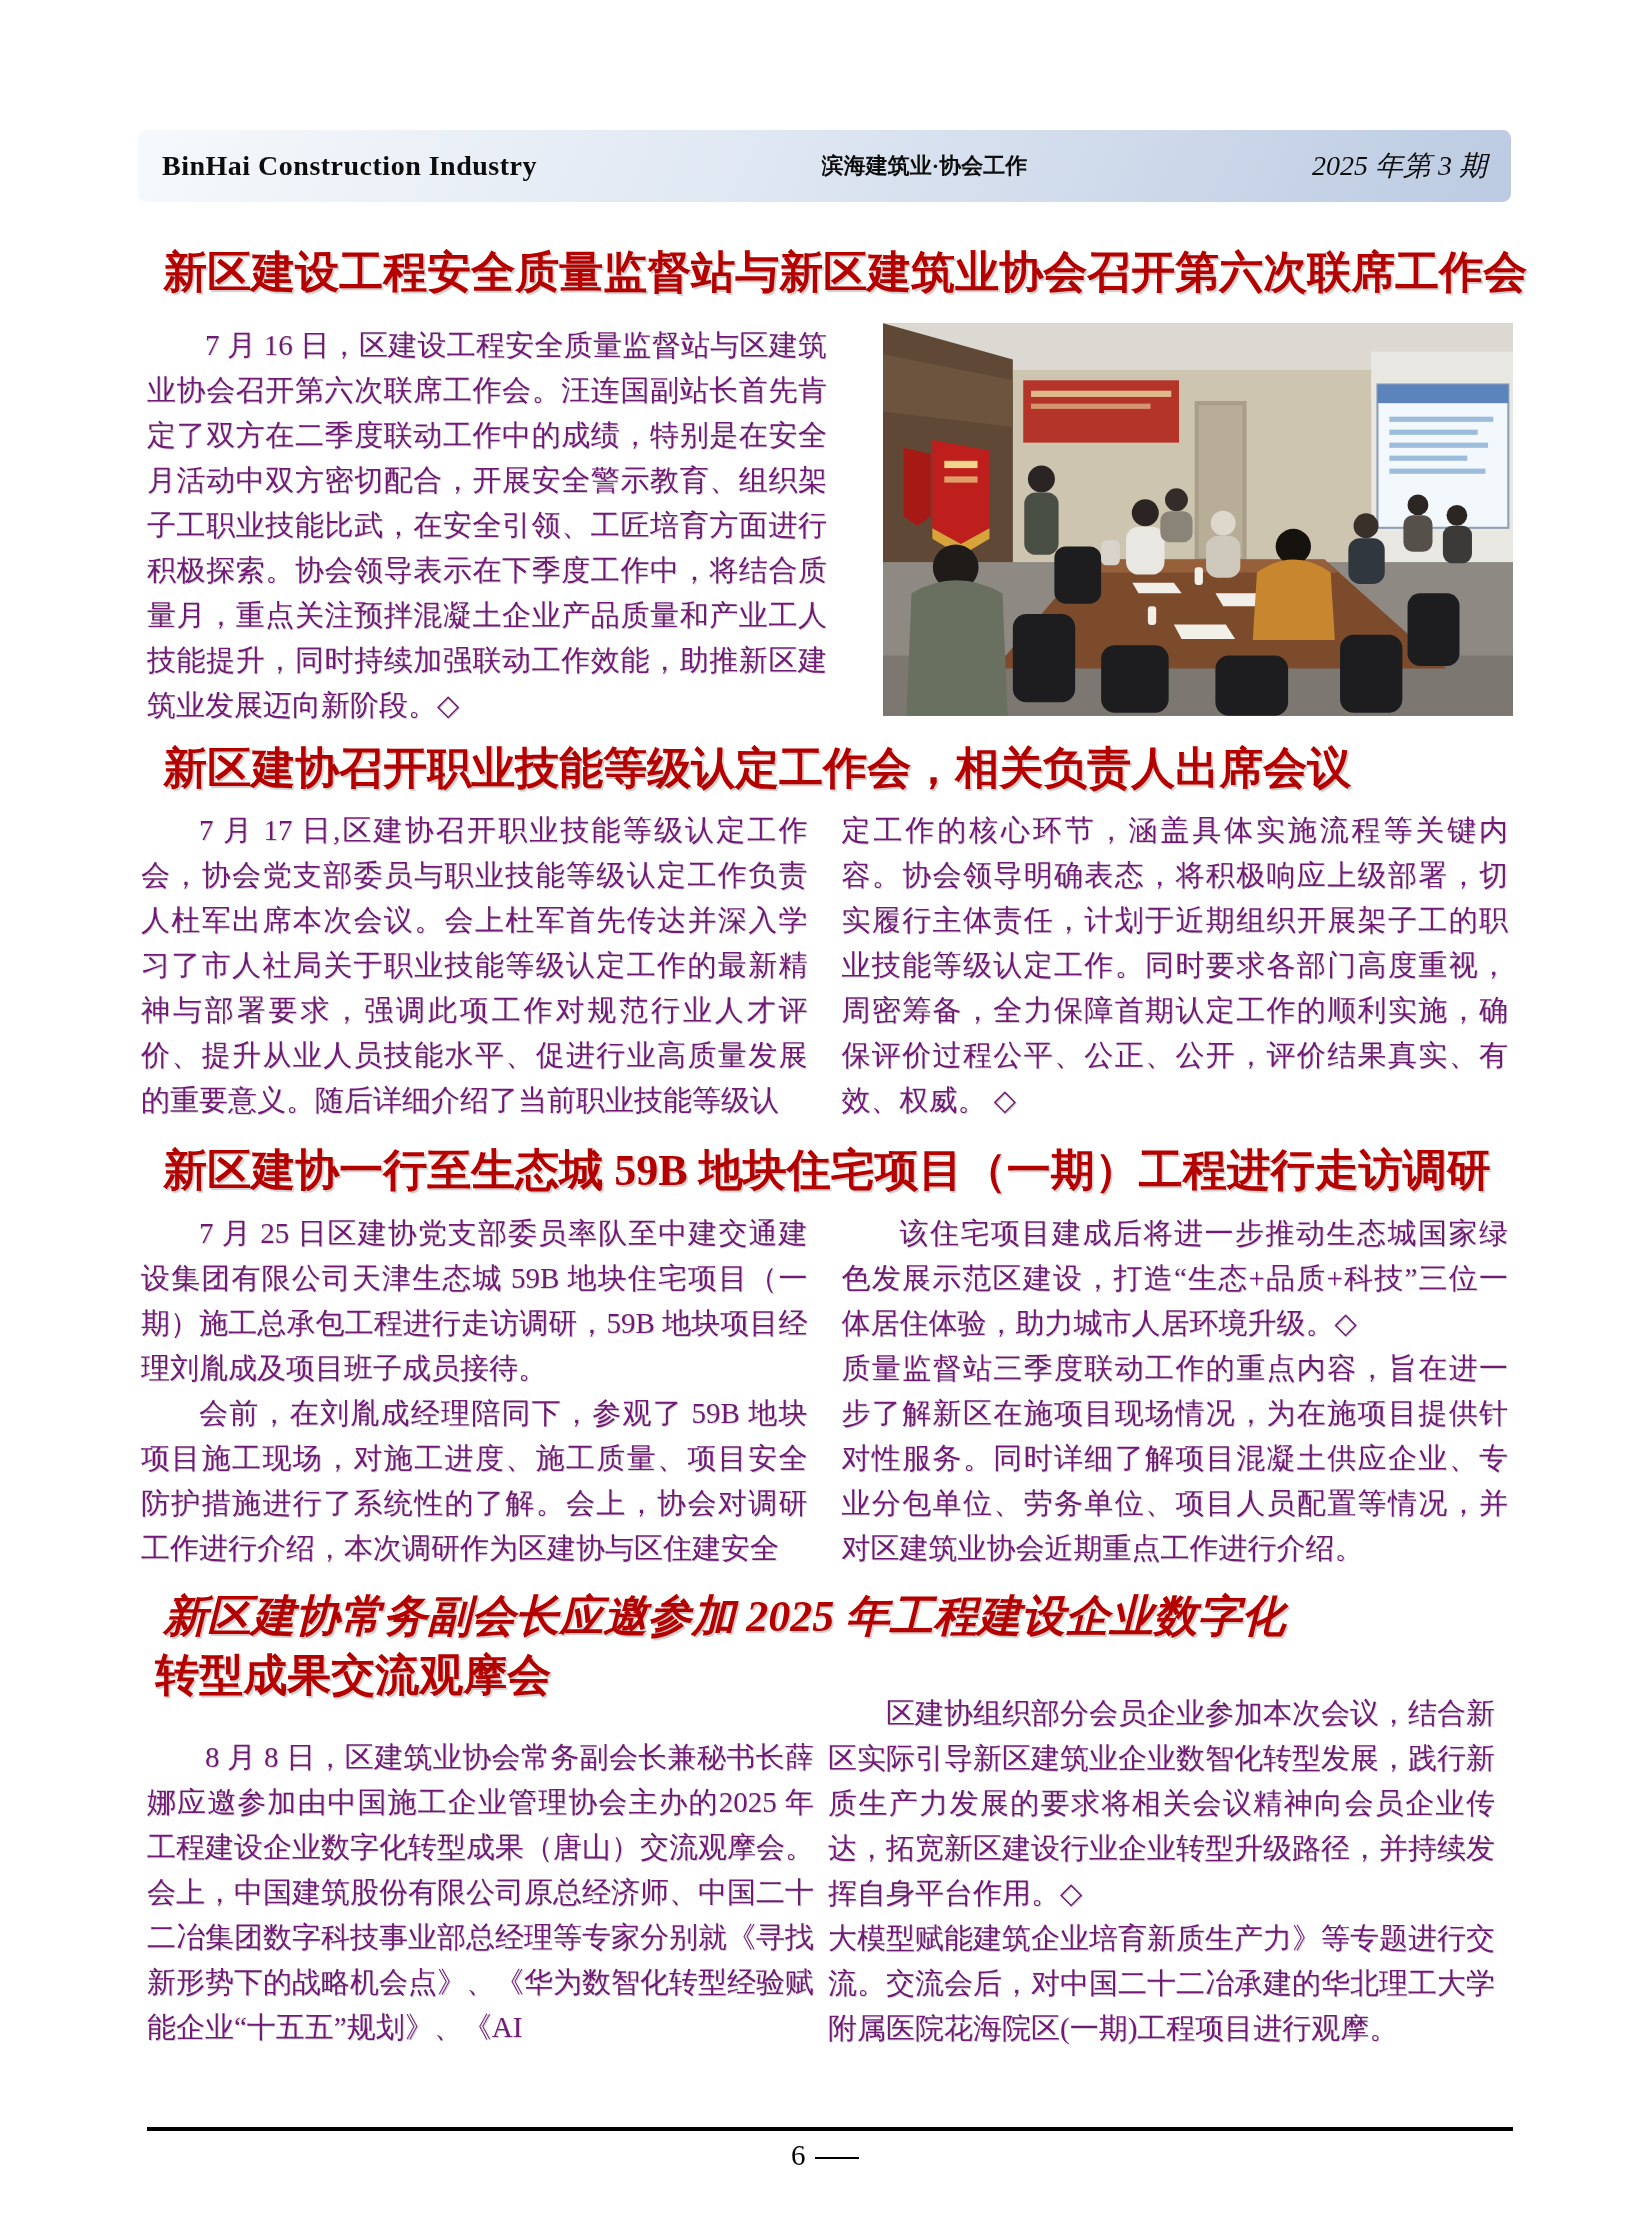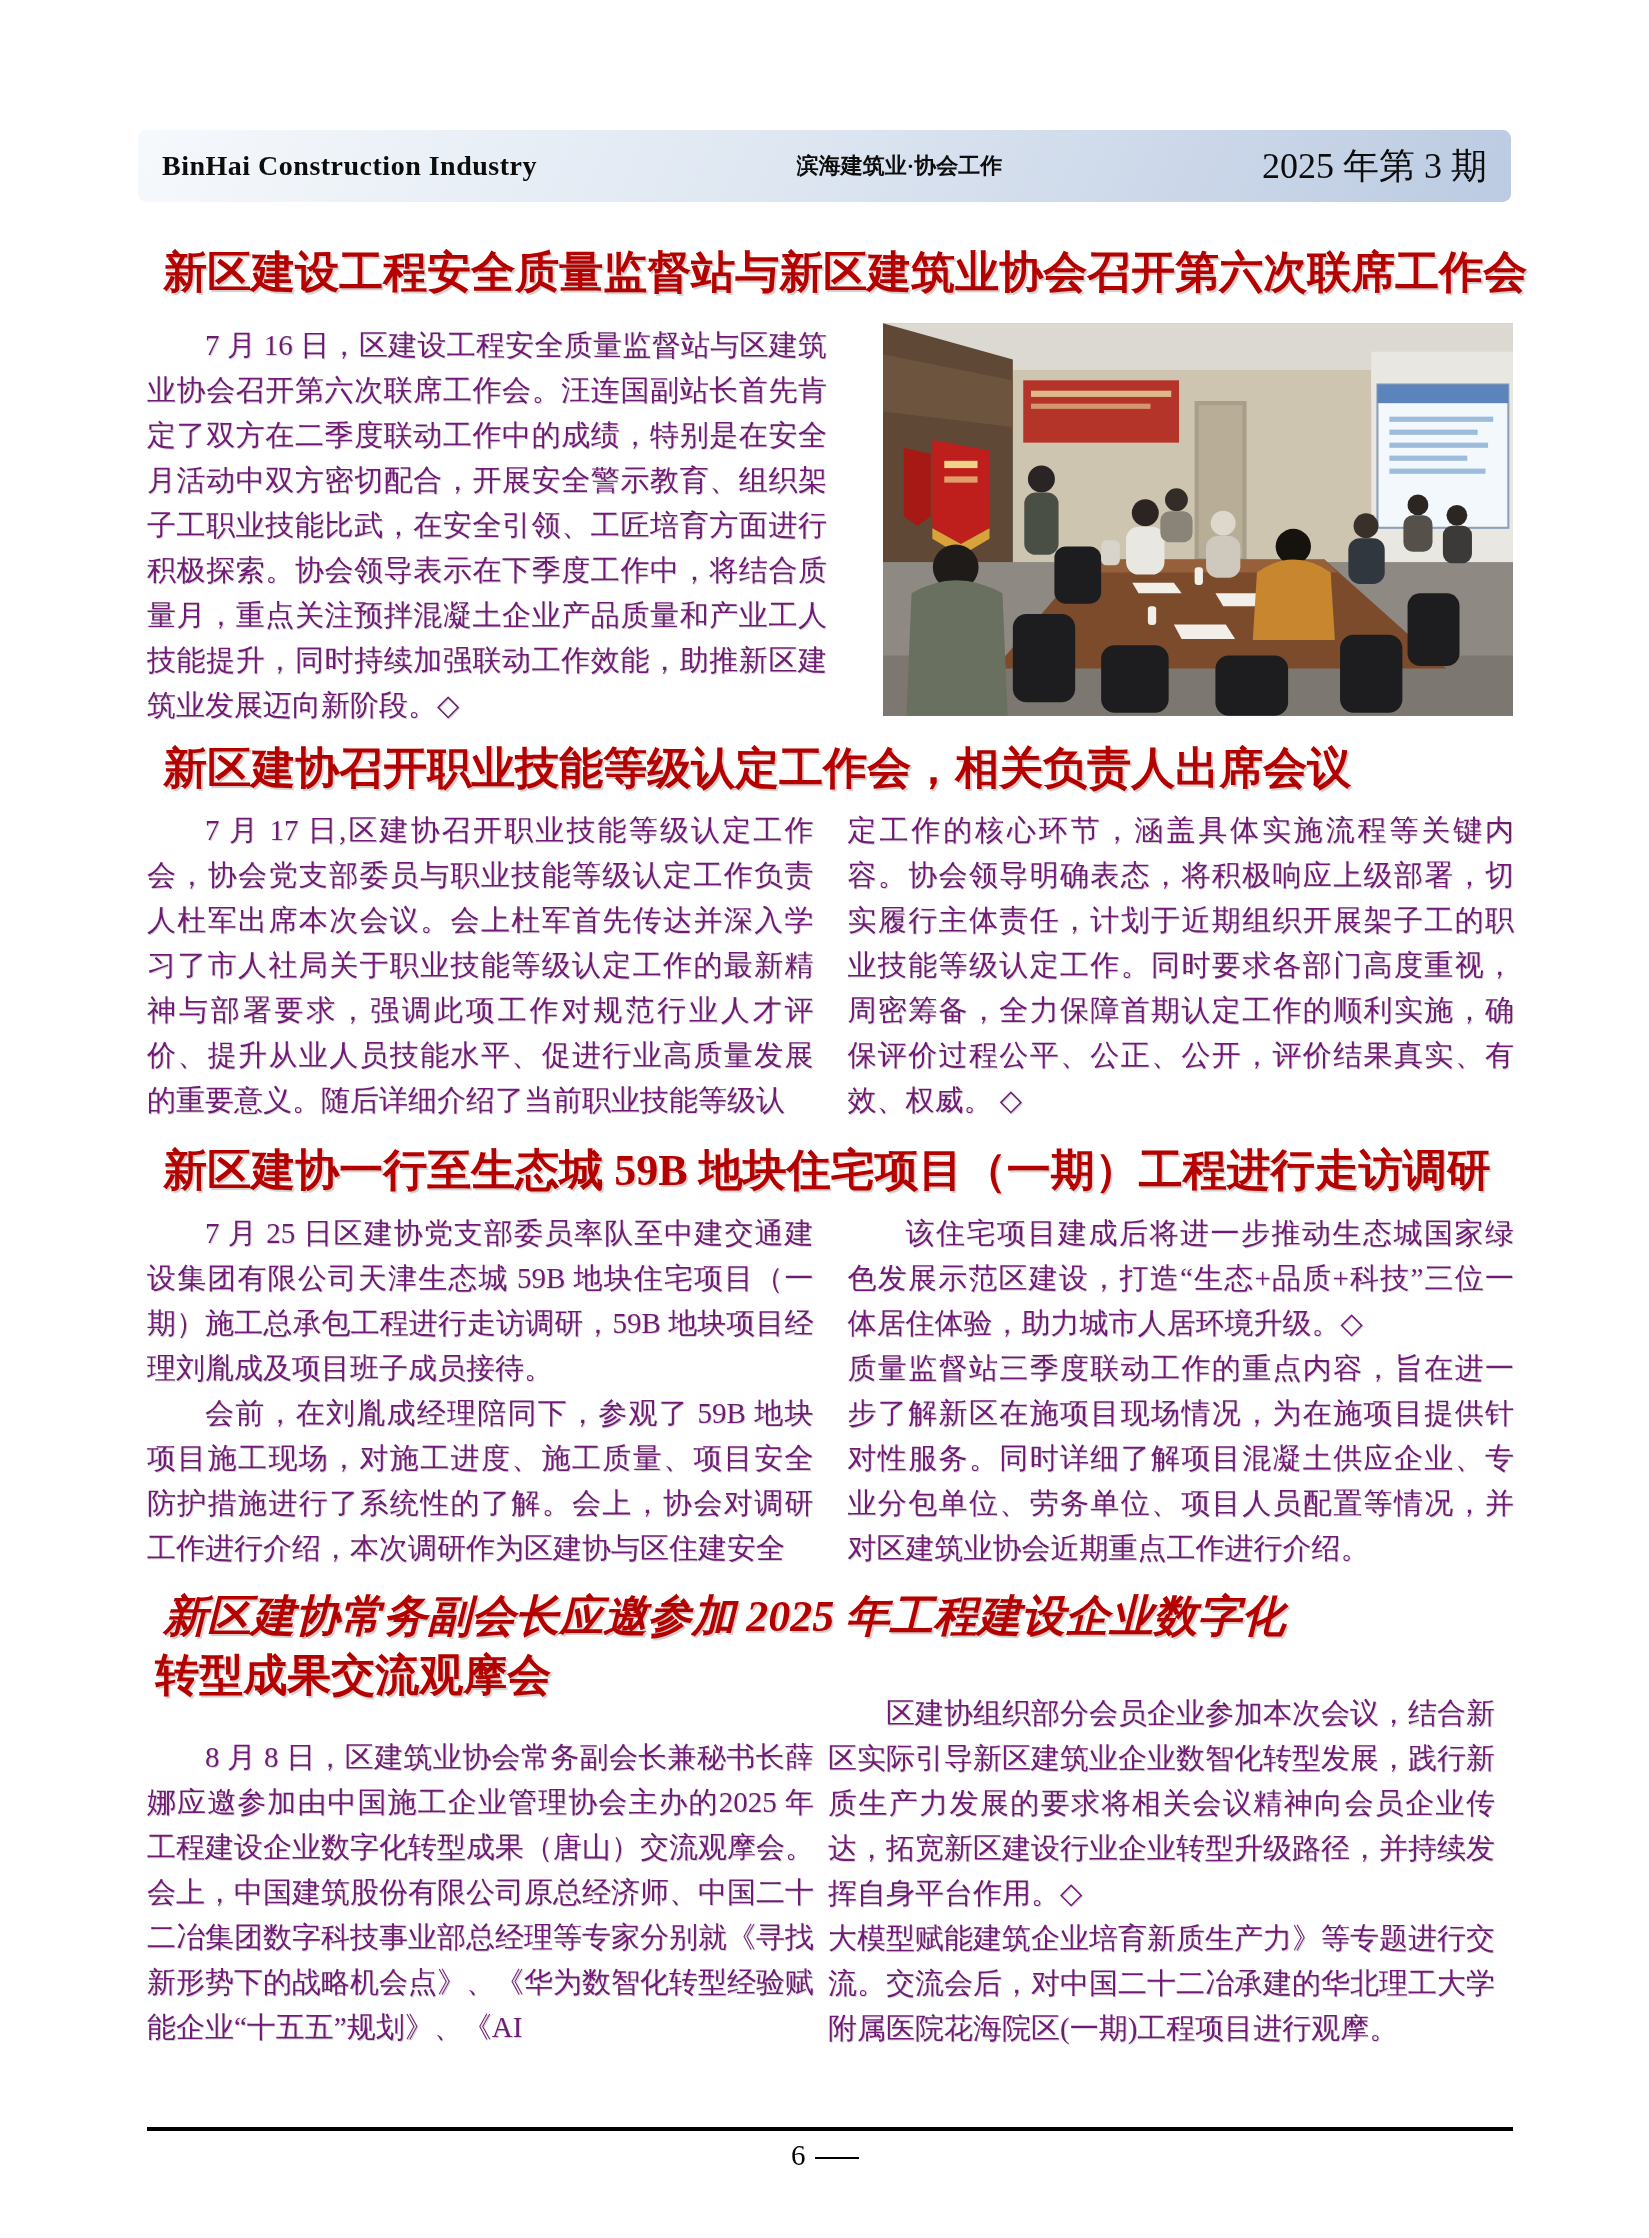--- a/index.html
+++ b/index.html
@@ -14,41 +14,41 @@
   .header-bar {
     position:absolute; left:138px; top:130px;
     width:1373px; height:72px;
     border-radius:8.3px;
     background:linear-gradient(115deg,#f6f9fc 0%,#dfe7f2 45%,#bccbe2 100%);
     display:flex; align-items:center; justify-content:space-between;
     padding:0 24px;
   }
   .header-left  { font-size:28px; font-weight:bold; color:#0d0d0d; letter-spacing:0.5px; }
   .header-center{ font-size:22px; font-weight:bold; color:#0d0d0d; }
-  .header-right { font-size:36px; color:#0d0d0d; }
+  .header-right { font-size:28px; color:#0d0d0d;font-style:italic; }
 
   .art-title {
     position:absolute; left:155px; width:1372px;
     font-size:44px; font-weight:bold; color:#b50000;
     padding-left:8.3px; white-space:nowrap;
     text-shadow:1.6px 2.1px 1px rgba(130,110,110,0.35);
   }
   .body-text {
     font-size:29px; line-height:45px; color:#701a75;
     text-align:justify;
     text-shadow:1px 1px 0.5px rgba(60,60,60,0.22);
   }
   .indent { text-indent:58px; }
 
   .a1-text  { position:absolute; left:147px; top:323px; width:680px; }
   .photo-box{
     position:absolute; left:883px; top:323px; width:630px; height:393px;
     background:#b9b4ac; overflow:hidden;
   }
-  .two-col { position:absolute; left:147px; width:1367px; display:flex; gap:34px; }
+  .two-col { position:absolute; left:141px; width:1367px; display:flex; gap:34px; }
   .col { width:667px; }
   .a2-row { top:808px; }
   .a3-row { top:1211px; }
 
   .t1 { top:243px; }
   .t2 { top:739px; }
   .t3 { top:1141px; }
   .t4 { top:1587px;font-style:italic; }
 
   .a4-row { position:absolute; left:147px; top:1646px; width:1367px; display:flex; gap:14px; }

